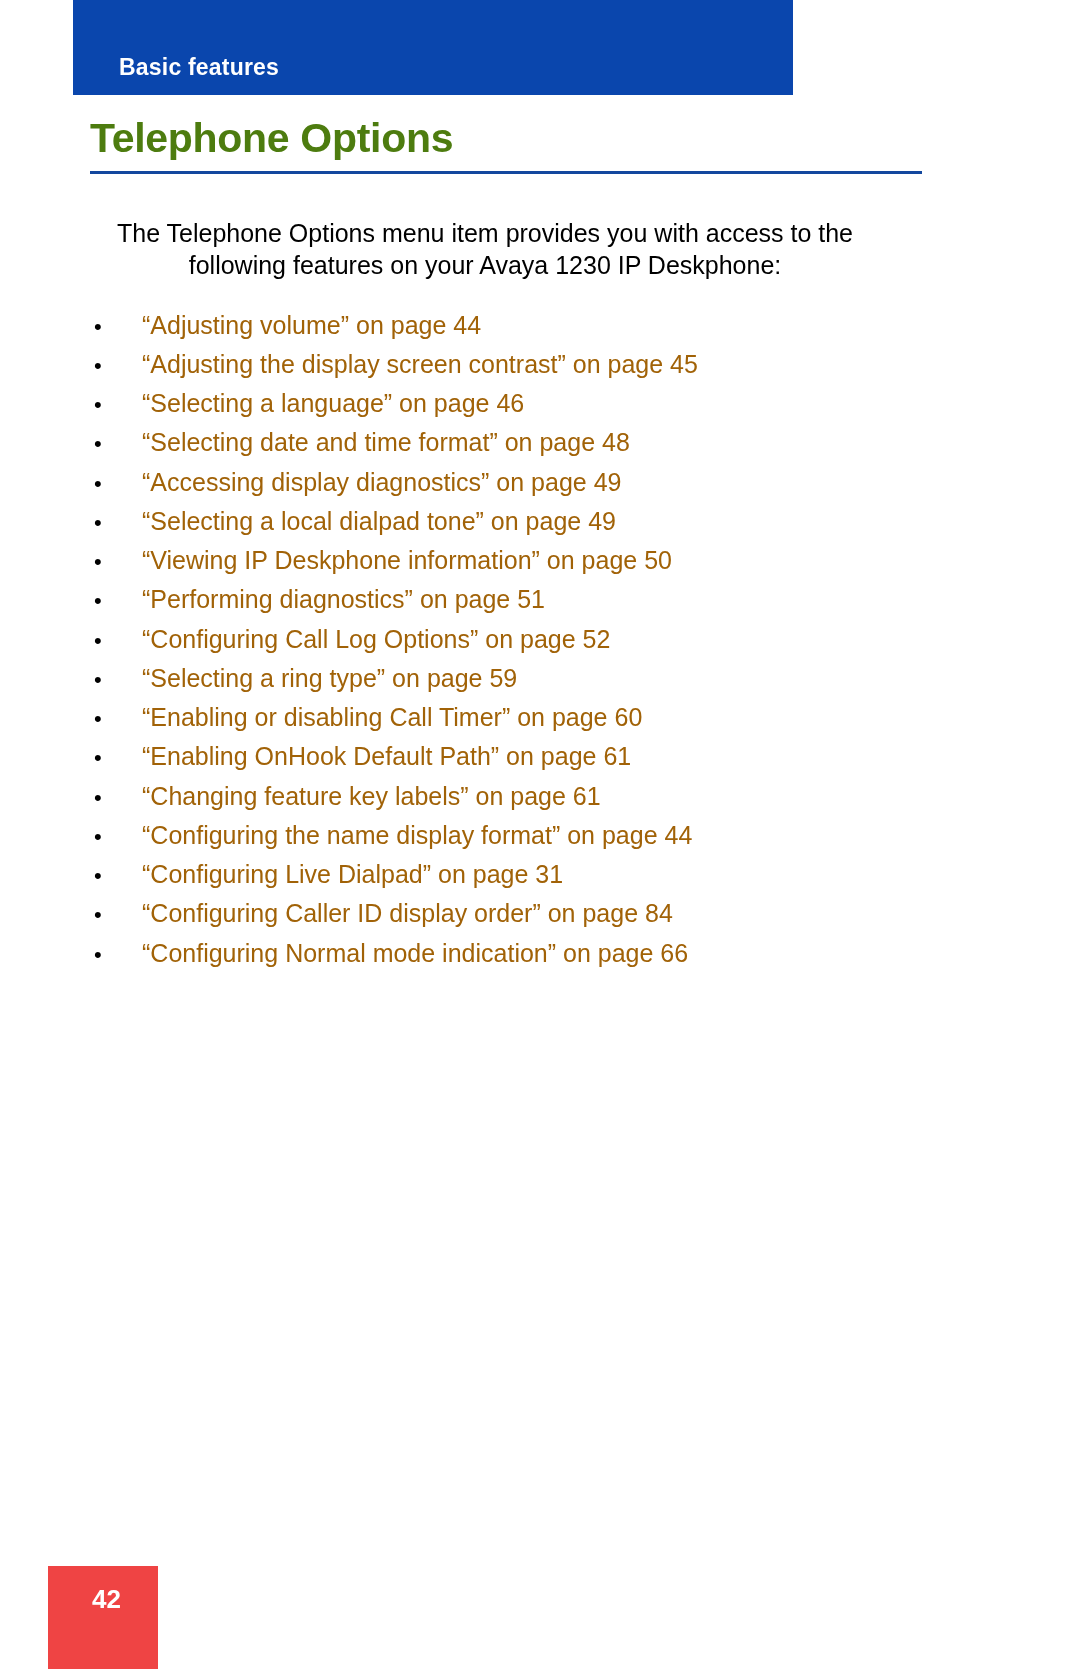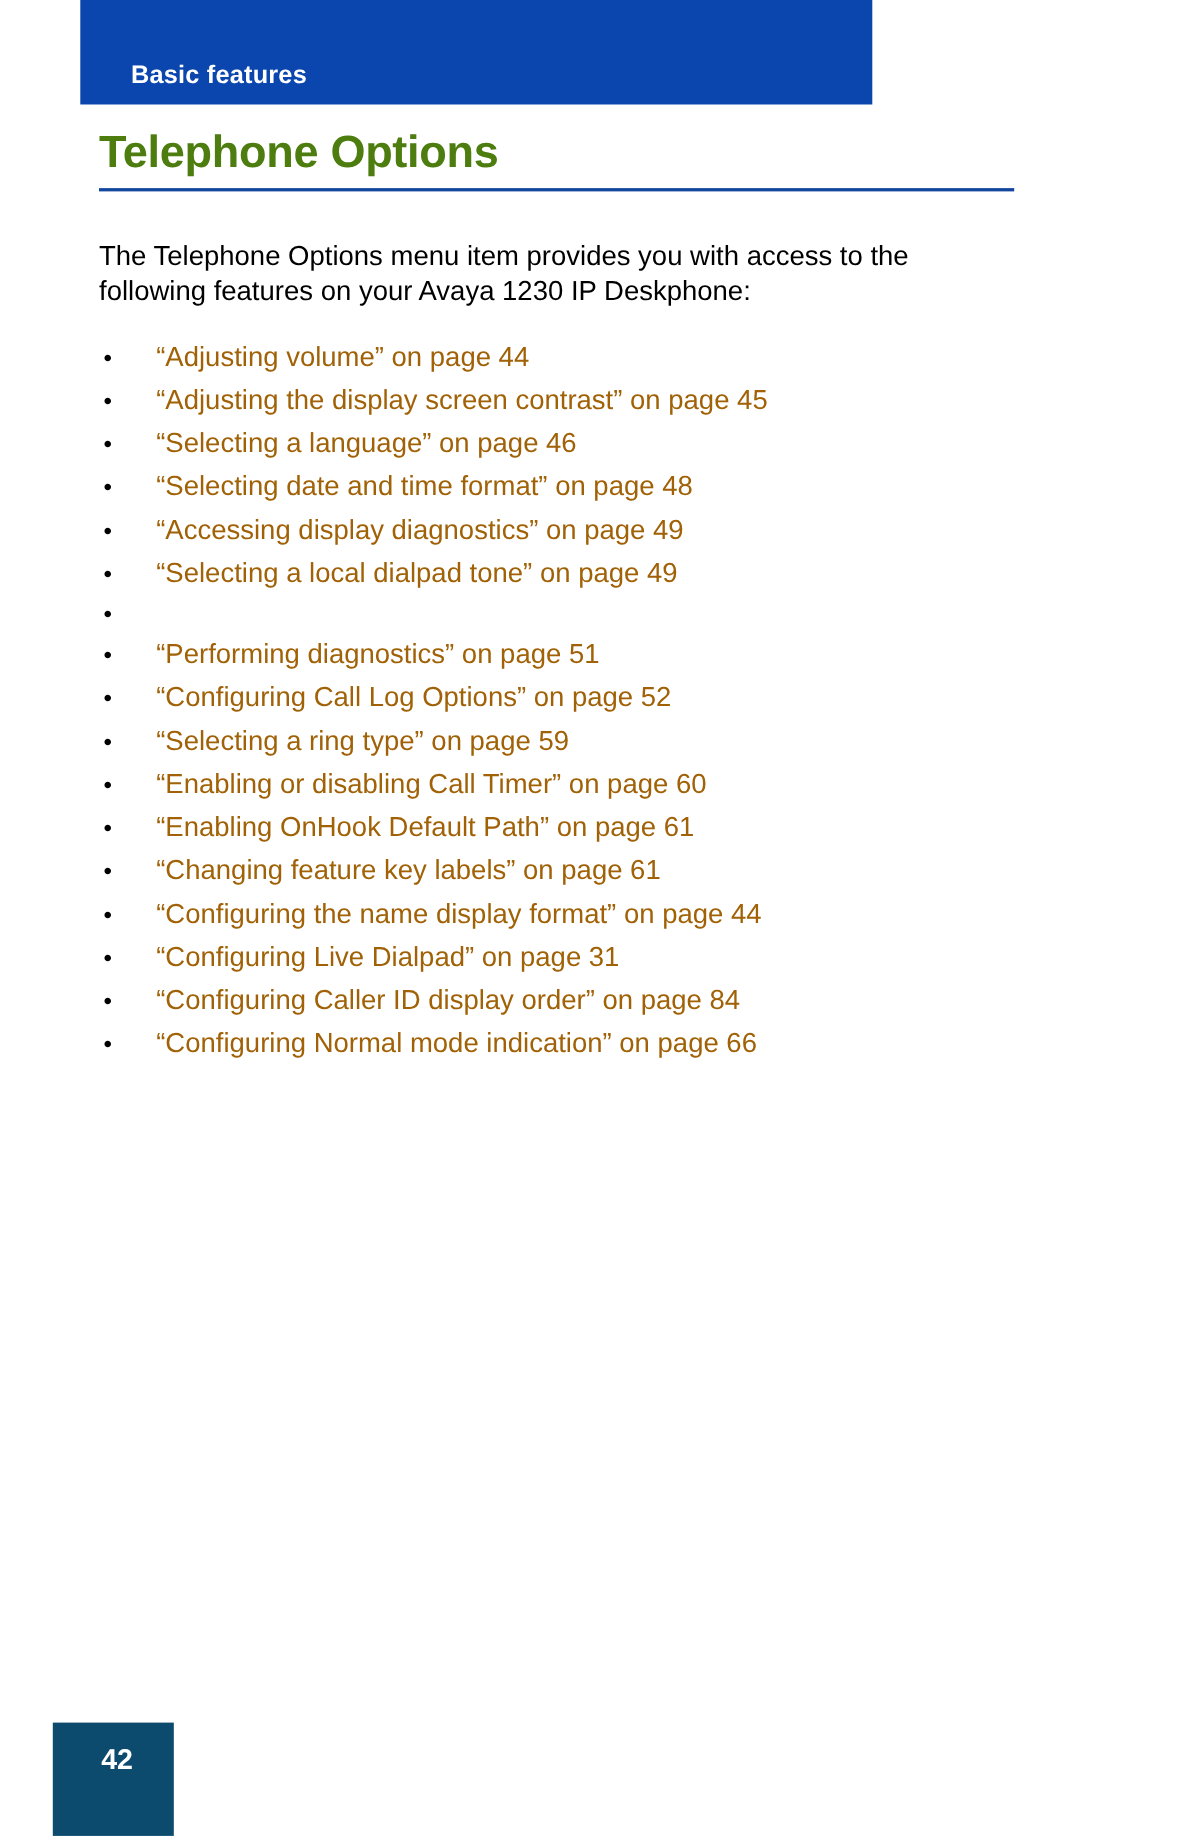--- a/index.html
+++ b/index.html
@@ -64,20 +64,21 @@
     margin: 6px 0 0 0;
   }
 
   .intro {
     margin: 44px 0 0 0;
     padding: 0;
     font-size: 25px;
     line-height: 1.27;
     color: #000000;
     width: 790px;
+    text-align: center;
   }
 
   
   .xref-list {
     margin: 30px 0 0 0;
     padding: 0;
     list-style: none;
   }
   .xref-item {
     display: flex;
@@ -104,21 +105,21 @@
     cursor: pointer;
   }
 
   
   .footer-page-box {
     position: absolute;
     left: 48px;
     top: 1566px;
     width: 110px;
     height: 103px;
-    background: #0c4a6e;
+    background: #ef4444;
     box-sizing: border-box;
   }
   .footer-page-box .page-number {
     position: absolute;
     left: 44px;
     top: 20px;
     color: #ffffff;
     font-size: 26px;
     font-weight: bold;
     line-height: 1;
@@ -159,20 +160,21 @@
       <li class="xref-item">
         <span class="bullet-glyph">•</span>
         <span class="xref-link">“Accessing display diagnostics” on page 49</span>
       </li>
       <li class="xref-item">
         <span class="bullet-glyph">•</span>
         <span class="xref-link">“Selecting a local dialpad tone” on page 49</span>
       </li>
       <li class="xref-item">
         <span class="bullet-glyph">•</span>
+        <span class="xref-link">“Viewing IP Deskphone information” on page 50</span>
       </li>
       <li class="xref-item">
         <span class="bullet-glyph">•</span>
         <span class="xref-link">“Performing diagnostics” on page 51</span>
       </li>
       <li class="xref-item">
         <span class="bullet-glyph">•</span>
         <span class="xref-link">“Configuring Call Log Options” on page 52</span>
       </li>
       <li class="xref-item">

